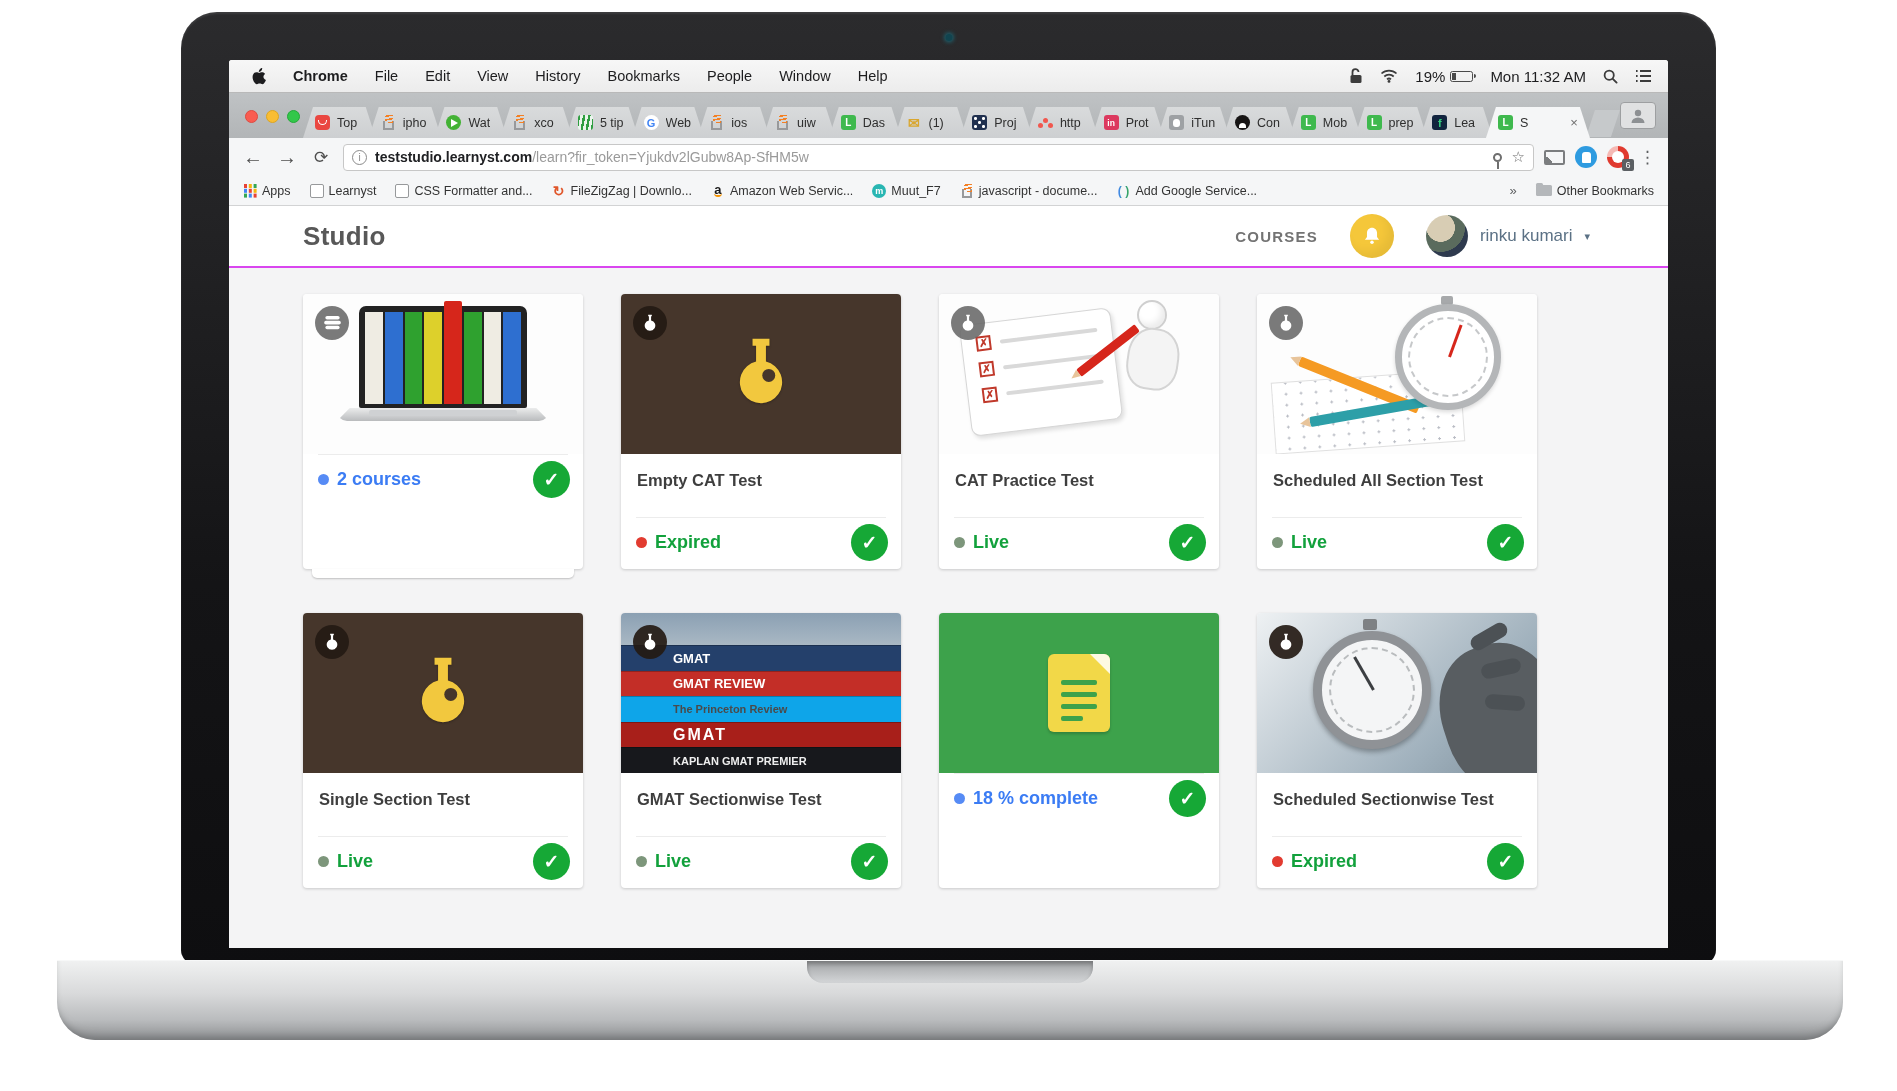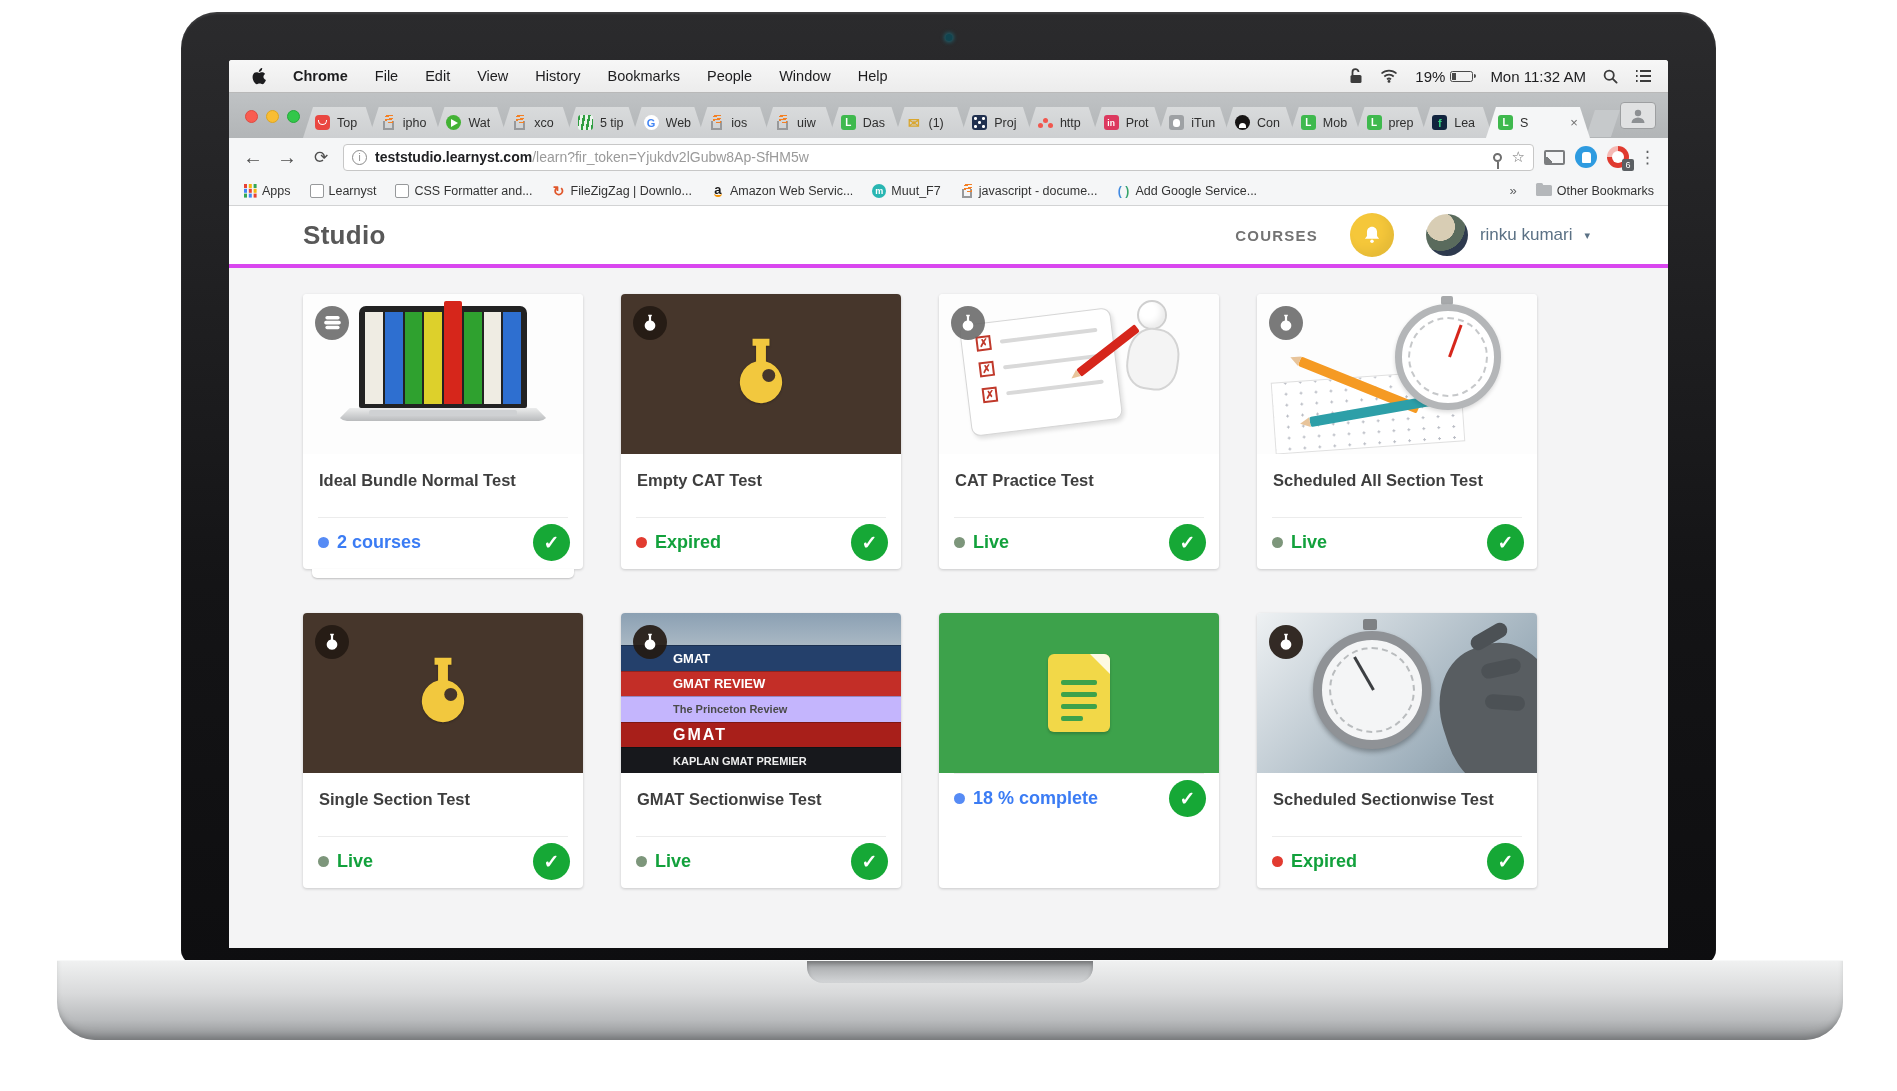--- a/index.html
+++ b/index.html
@@ -134,21 +134,21 @@
   .bi-muut { background:#29b6b2; border-radius:50%; }
   .bi-muut::after { content:"m"; color:#fff; font-size:9px; font-weight:700; }
   .bi-gsvc::after { content:"( )"; font-size:12px; font-weight:700;
     background:linear-gradient(90deg,#4285f4,#34a853); -webkit-background-clip:text; background-clip:text; color:transparent; }
   .bm-spacer { flex:1; }
   .bm-chevron { color:#5f6163; font-size:13px; }
   .folder-ic { width:16px; height:11px; background:#b4b7ba; border-radius:1.5px; position:relative; }
   .folder-ic::before { content:""; position:absolute; left:0; top:-2.5px; width:7px; height:3px; background:#b4b7ba; border-radius:1.5px 1.5px 0 0; }
 
   
-  .appheader { height:62px; flex:0 0 62px; background:#fff; border-bottom:4px solid #d946ef;
+  .appheader { height:62px; flex:0 0 62px; background:#fff; border-bottom:2px solid #d946ef;
     display:flex; align-items:center; padding:0 78px 0 74px; }
   .app-title { font-size:26px; font-weight:700; color:#585858; letter-spacing:.3px; }
   .hdr-right { margin-left:auto; display:flex; align-items:center; gap:32px; }
   .nav-courses { font-size:15px; font-weight:700; color:#737373; letter-spacing:1.2px; }
   .bell-btn { width:44px; height:44px; border-radius:50%; background:#f5c systematic;
     background:#f5c73a; display:flex; align-items:center; justify-content:center;
     box-shadow:inset -6px -6px 10px rgba(0,0,0,.06); }
   .user { display:flex; align-items:center; gap:12px; }
   .avatar { width:42px; height:42px; border-radius:50%;
     background:radial-gradient(circle at 35% 30%, #d8cdb4 0 35%, #5a6b5d 36% 60%, #2e3a4e 61% 100%); }
@@ -225,21 +225,21 @@
     border-width:5px 10px 5px 0; border-color:transparent #e8c49a transparent transparent; }
   .pencil.orange { background:#f59a23; left:38px; top:86px; transform:rotate(22deg); }
   .pencil.teal { background:#2d9fa8; left:52px; top:112px; transform:rotate(-10deg); }
 
   .gmat { display:flex; flex-direction:column; }
   .gmat-top { height:32px; background:linear-gradient(#8ba0b3,#a9b8c4); }
   .gspine { flex:1; display:flex; align-items:center; padding-left:52px; font-weight:700;
     border-top:1px solid rgba(0,0,0,.25); font-size:13px; }
   .gs1 { background:#24406b; color:#fff; }
   .gs2 { background:#c32e27; color:#fff; }
-  .gs3 { background:#c4b5fd; color:#4a4a4a; font-size:11px; }
+  .gs3 { background:#0ea5e9; color:#4a4a4a; font-size:11px; }
   .gs4 { background:#a81f1a; color:#fff; font-size:16px; letter-spacing:2px; }
   .gs5 { background:#17181c; color:#eee; font-size:11px; }
 
   .doc { position:relative; width:62px; height:78px; background:#f2d848; border-radius:6px;
     box-shadow:0 2px 3px rgba(0,0,0,.2); overflow:hidden; }
   .doc::before { content:""; position:absolute; right:0; top:0; width:20px; height:20px;
     background:#fff; clip-path:polygon(0 0, 100% 100%, 100% 0); opacity:.85; }
   .doc-lines { position:absolute; left:13px; top:26px; display:flex; flex-direction:column; gap:7px; }
   .doc-lines span { width:36px; height:5px; background:#3da24b; border-radius:2px; }
   .doc-lines span:last-child { width:22px; }
@@ -509,21 +509,20 @@
                   <span class="spine" style="background:#2e6fd0"></span>
                   <span class="spine" style="background:#2fa12f"></span>
                   <span class="spine" style="background:#ddd02b"></span>
                   <span class="spine tall" style="background:#d6261b"></span>
                   <span class="spine" style="background:#2fa12f"></span>
                   <span class="spine" style="background:#efece3"></span>
                   <span class="spine" style="background:#2e6fd0"></span>
               </div>
               <div class="lap-base"></div>
             </div>
-            <div class="card-title">Ideal Bundle Normal Test</div>
             <div class="card-div"></div>
             <div class="card-foot">
               <span class="status st-blue">
                   <span class="dot dot-blue"></span>
                   <span>2 courses</span>
                 </span>
               <span class="check">✓</span>
             </div>
           </div>
 

